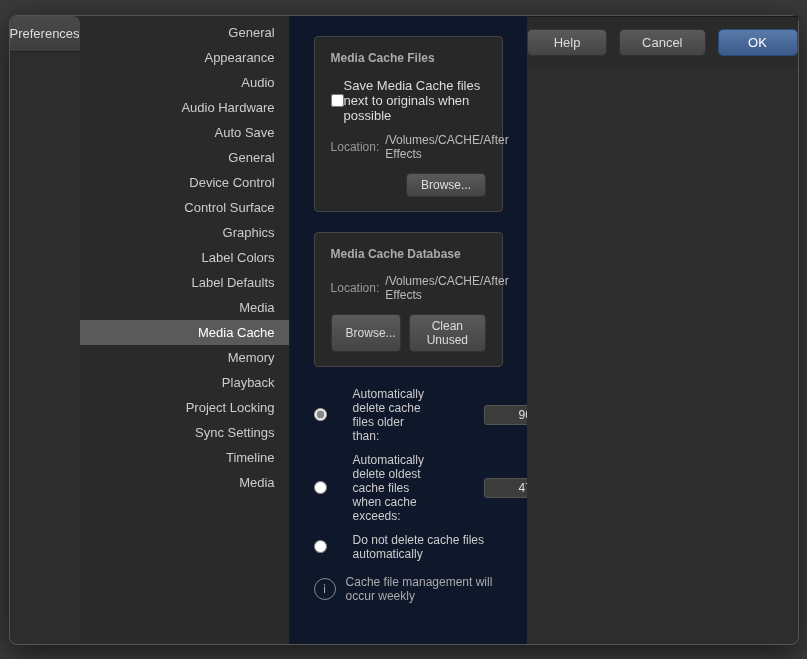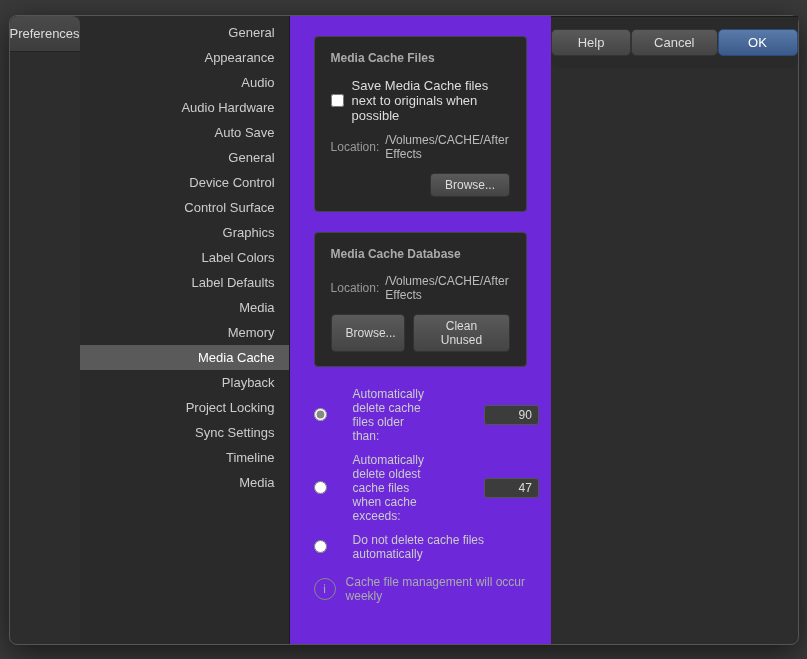--- a/index.html
+++ b/index.html
@@ -86,21 +86,21 @@
     .sidebar-item.active {
       background: #5a5a5a;
       color: #fff;
     }
 
     
     .main-content {
       flex: 1;
       padding: 20px 24px;
       overflow-y: auto;
-      background: #6d28d9;
+      background: #0f172a;
     }
 
     .section-title {
       font-size: 12px;
       color: #aaa;
       font-weight: 600;
       margin-bottom: 10px;
       padding-bottom: 3px;
     }
 
@@ -108,21 +108,21 @@
       border: 1px solid #444;
       border-radius: 4px;
       padding: 14px 16px;
       background: #282828;
       margin-bottom: 20px;
     }
 
     .checkbox-row {
       display: flex;
       align-items: center;
-      gap: 8px;
+      gap: 0;
       margin-bottom: 10px;
     }
 
     .checkbox-row input[type="checkbox"] {
       width: 13px;
       height: 13px;
       accent-color: #666;
       flex-shrink: 0;
     }
 
@@ -220,20 +220,21 @@
 
     
     .dialog-footer {
       height: 52px;
       background: #2a2a2a;
       border-top: 1px solid #1a1a1a;
       border-radius: 0 0 8px 8px;
       display: flex;
       align-items: center;
       justify-content: center;
+      gap: 12px;
     }
 
     .footer-btn {
       background: linear-gradient(to bottom, #5a5a5a, #444);
       border: 1px solid #333;
       border-radius: 5px;
       color: #ddd;
       font-size: 13px;
       padding: 5px 22px;
       cursor: pointer;
@@ -273,22 +274,22 @@
           <button class="sidebar-item">Audio</button>
           <button class="sidebar-item">Audio Hardware</button>
           <button class="sidebar-item">Auto Save</button>
           <button class="sidebar-item">General</button>
           <button class="sidebar-item">Device Control</button>
           <button class="sidebar-item">Control Surface</button>
           <button class="sidebar-item">Graphics</button>
           <button class="sidebar-item">Label Colors</button>
           <button class="sidebar-item">Label Defaults</button>
           <button class="sidebar-item">Media</button>
+          <button class="sidebar-item active">Media Cache</button>
           <button class="sidebar-item">Memory</button>
-          <button class="sidebar-item active">Media Cache</button>
           <button class="sidebar-item">Playback</button>
           <button class="sidebar-item">Project Locking</button>
           <button class="sidebar-item">Sync Settings</button>
           <button class="sidebar-item">Timeline</button>
           <button class="sidebar-item">Media</button>
         </div>
 
       <div class="main-content">
 
         <div class="section-box">

